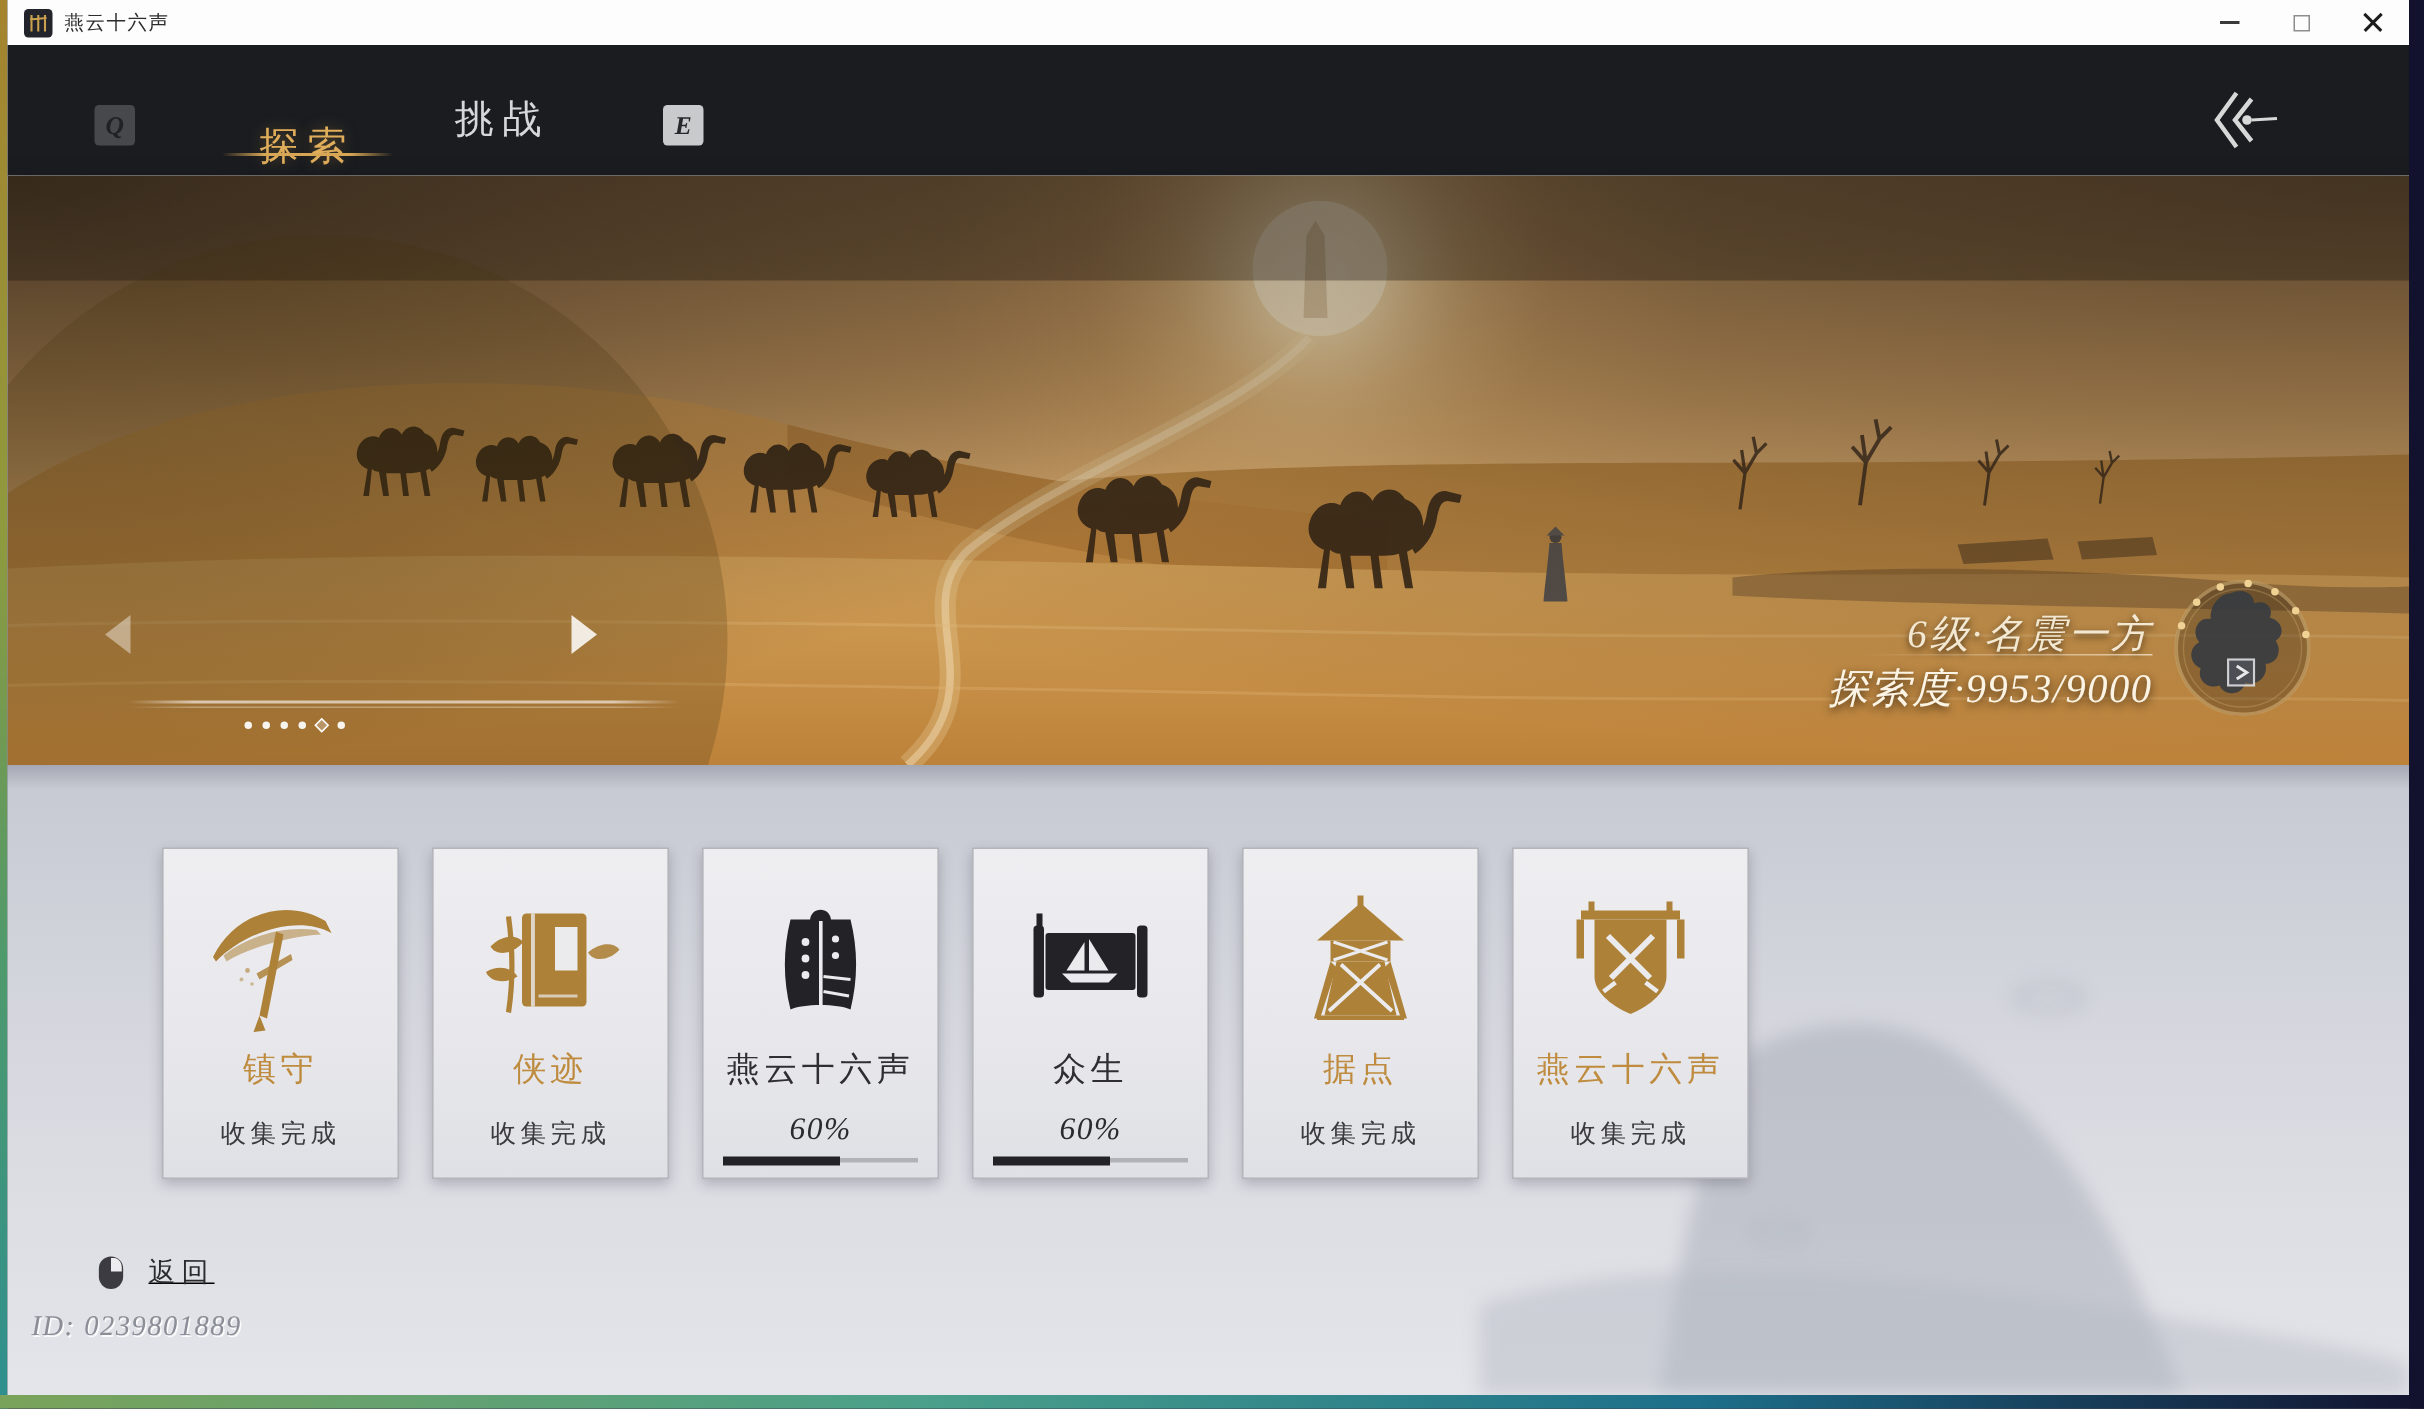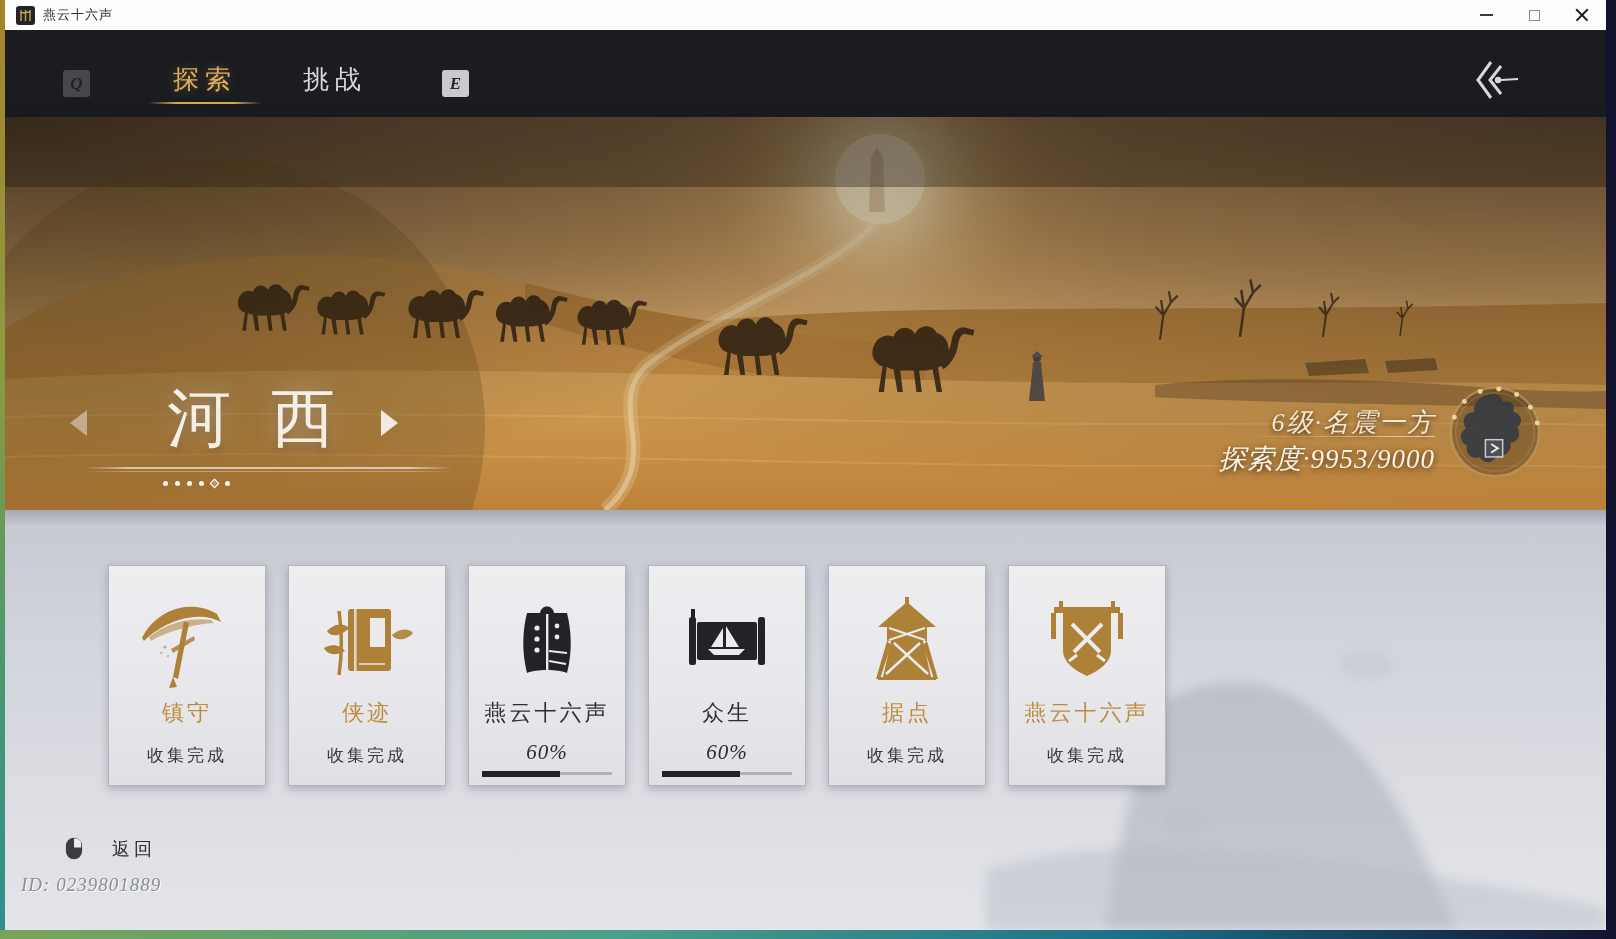--- a/index.html
+++ b/index.html
@@ -32,21 +32,21 @@
 
   
   .nav { position:absolute; left:0; top:30px; right:0; height:87px; background:#1a1c20; }
   .key-badge { position:absolute; top:40px; width:27px; height:27px; border-radius:3px;
                display:flex; align-items:center; justify-content:center;
                font-style:italic; font-weight:bold; font-size:17px; }
   .key-q { left:58px;  background:#46484c; color:#1f2124; }
   .key-e { left:437px; background:#c9cacc; color:#26282b; }
   .tab { position:absolute; top:32px; font-size:26px; letter-spacing:6px; cursor:default; }
   .tab-explore { left:150px; width:100px; text-align:center; color:#e0ae5b;
-                 text-shadow:0 0 10px rgba(220,170,80,.35); }
+                 text-shadow:0 0 10px rgba(220,170,80,.35);margin-top:18px; }
   .tab-challenge { left:298px; width:100px; text-align:left; color:#d6d7d9; }
   .tab-underline { position:absolute; left:143px; top:72px; width:114px; height:2px;
                    background:linear-gradient(90deg,transparent,#d8a755 25%,#d8a755 75%,transparent); }
   .collapse-btn { position:absolute; right:86px; top:26px; width:50px; height:48px; opacity:.92; }
 
   
   .hero { position:absolute; left:0; top:117px; right:0; height:393px; overflow:hidden;
           box-shadow:0 5px 16px rgba(20,20,30,.4); }
   .hero svg.scene { position:absolute; left:0; top:0; }
 
@@ -89,21 +89,21 @@
   .icon-gold { color:#ad8138; }
   .icon-ink  { color:#232327; }
   .card-title { font-size:22px; letter-spacing:3px; margin-top:2px; }
   .title-gold { color:#bf8c3f; }
   .title-ink  { color:#2e2e33; }
   .card-status { margin-top:16px; font-size:17px; letter-spacing:3px; color:#3a3a3f; }
   .card-pct { margin-top:12px; font-size:21px; font-style:italic; letter-spacing:1px; color:#2b2b2f; }
   .progress-track { position:absolute; left:13px; right:13px; bottom:10px; height:3px; background:#b1b2b7; }
   .progress-fill  { position:absolute; left:0; top:-1.5px; height:6px; background:#232327; width:0; }
 
-  .back-row { position:absolute; left:60px; top:326px; display:flex; align-items:flex-end; gap:29px; }
+  .back-row { position:absolute; left:60px; top:326px; display:flex; align-items:flex-start; gap:16px;text-decoration:underline; }
   .back-label { font-size:18px; letter-spacing:4px; color:#2a2a2e; }
   .player-id { position:absolute; left:16px; top:364px; font-size:19px; font-style:italic; color:#8b8d97;
                letter-spacing:1px; text-shadow:1px 1px 0 rgba(255,255,255,.85); }
 </style>
 </head>
 <body>
 
 <div class="edge-left"></div>
 <div class="edge-bottom"></div>
 <div class="edge-right"></div>
@@ -219,21 +219,20 @@
       <path d="M1150,268 C1250,258 1380,262 1500,272 C1560,276 1601,274 1601,274 L1601,292 C1450,288 1250,286 1150,280 Z" fill="#4a331f" opacity=".35"></path>
       <path d="M1300,246 L1360,242 L1364,256 L1304,259 Z M1380,244 L1430,241 L1433,253 L1383,256 Z" fill="#3f2d1c" opacity=".5"></path>
 
       <rect width="900" height="393" fill="url(#vigTL)"></rect>
       <rect width="1601" height="393" fill="url(#vigTR)"></rect>
       <rect width="1601" height="70" fill="#1a140d" opacity=".35"></rect>
       <circle cx="210" cy="310" r="270" fill="#46300f" opacity=".22"></circle>
     </svg>
 
     <div class="region-arrow arrow-prev"></div>
-    <div class="region-title">河西</div>
     <div class="region-arrow arrow-next"></div>
     <div class="region-divider"></div>
     <div class="region-divider2"></div>
     <div class="page-dots">
       <div class="pdot"></div>
       <div class="pdot"></div>
       <div class="pdot"></div>
       <div class="pdot"></div>
       <div class="pdiamond"></div>
       <div class="pdot"></div>

